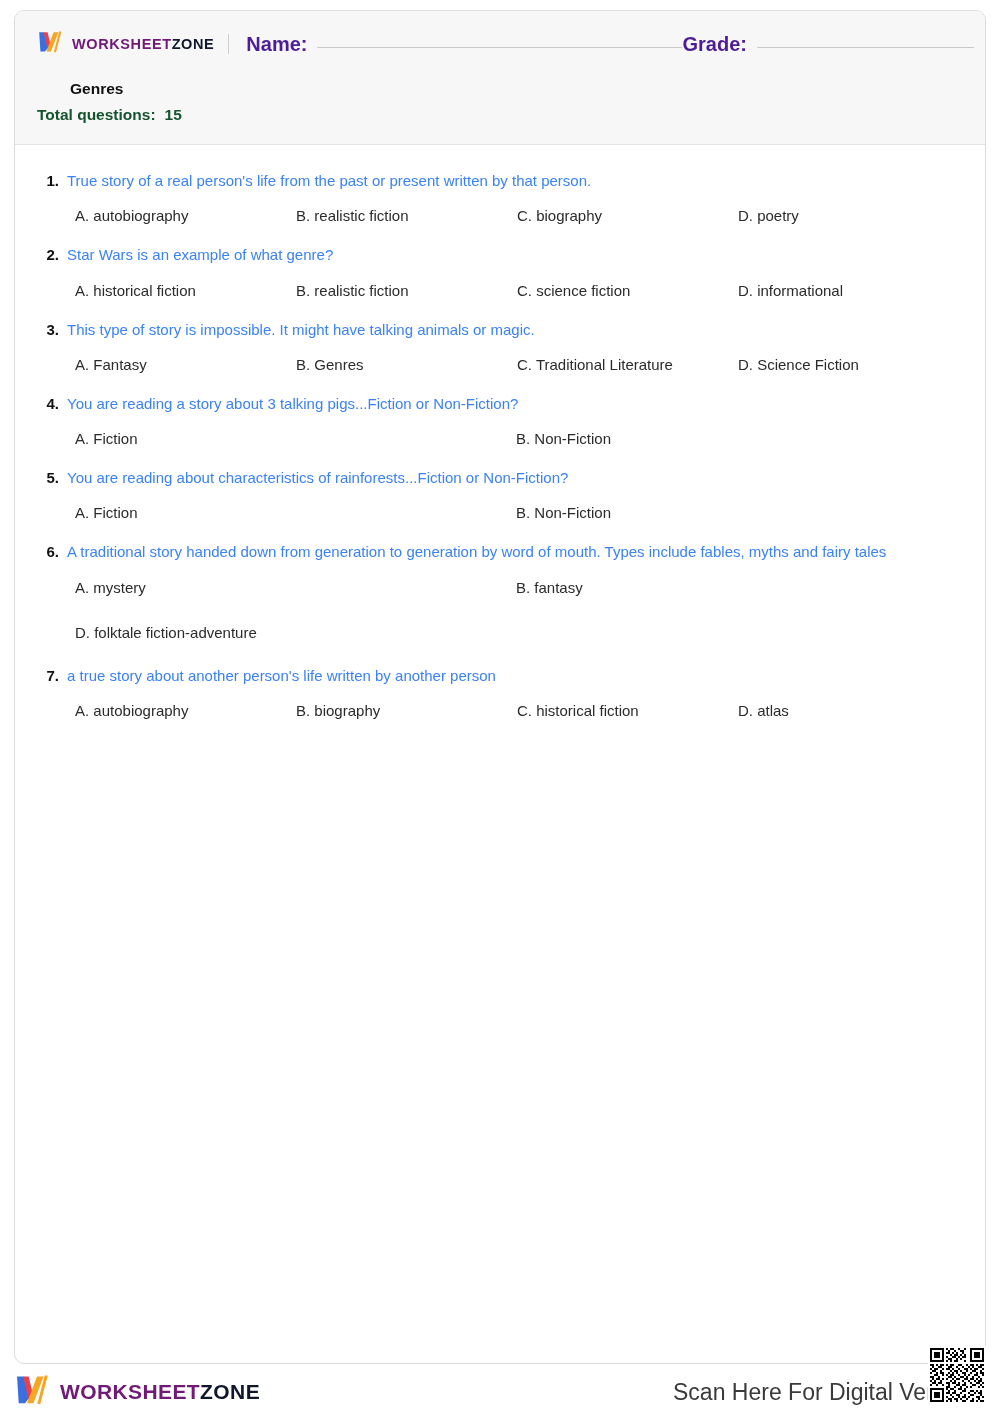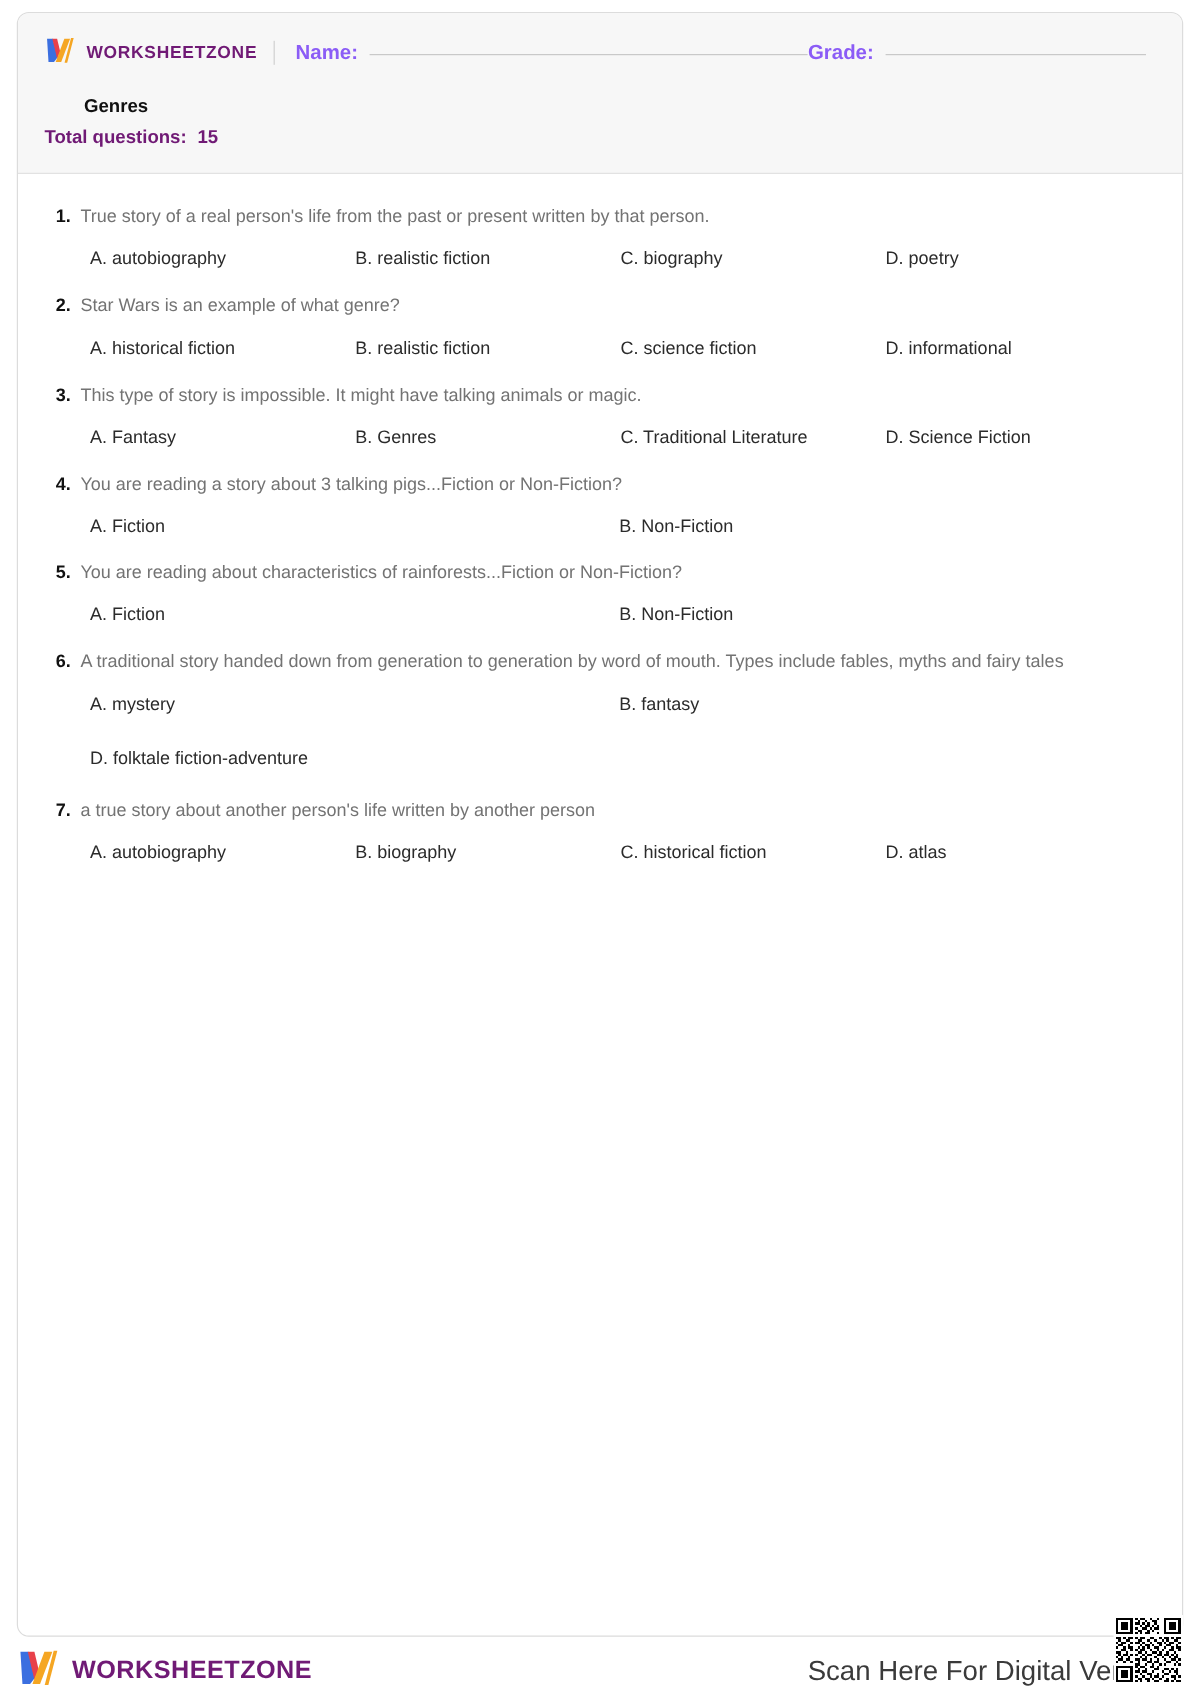--- a/index.html
+++ b/index.html
@@ -51,39 +51,39 @@
     gap: 9px;
     flex: 0 0 auto;
   }
   .brand-mark { display: block; }
   .brand-word {
     font-size: 14.5px;
     font-weight: 700;
     letter-spacing: 0.6px;
   }
   .brand-word .w-blue { color: #701a75; }
-  .brand-word .w-amber { color: #701a75; }
+  .brand-word .w-amber { color: #0f172a; }
 
   .brand-divider {
     width: 1px;
     height: 20px;
     background: #d0d0d0;
     margin: 0 17px 0 14px;
     flex: 0 0 auto;
   }
 
   .field {
     display: flex;
     align-items: baseline;
     flex: 0 0 auto;
   }
   .field-label {
-    font-size: 17px;
+    font-size: 20px;
     font-weight: 700;
-    color: #8b5cf6;
+    color: #4c1d95;
     white-space: nowrap;
   }
   .field-rule {
     height: 1px;
     background: #c9c9c9;
     position: relative;
     top: -3px;
     margin-left: 10px;
   }
   .field-name .field-rule { width: 365px; }
@@ -96,21 +96,21 @@
   .meta-title {
     font-size: 15.5px;
     font-weight: 700;
     color: #111111;
     line-height: 1.55;
     margin-left: 33px;
   }
   .meta-count {
     font-size: 15.5px;
     font-weight: 700;
-    color: #701a75;
+    color: #14532d;
     line-height: 1.55;
     margin-top: 2px;
   }
   .meta-count .count-value { margin-left: 9px; }
 
   
   .question-area {
     padding: 24px 22px 0 22px;
   }
   .question {
@@ -125,21 +125,21 @@
     font-size: 15px;
     font-weight: 700;
     color: #111111;
     text-align: right;
     padding-right: 8px;
     line-height: 1.62;
   }
   .q-text {
     font-size: 15px;
     font-weight: 400;
-    color: #737373;
+    color: #3b82f6;
     line-height: 1.62;
     flex: 1 1 auto;
     padding-right: 24px;
   }
 
   .q-options {
     margin-top: 11px;
     padding-left: 38px;
     display: flex;
     flex-wrap: wrap;

